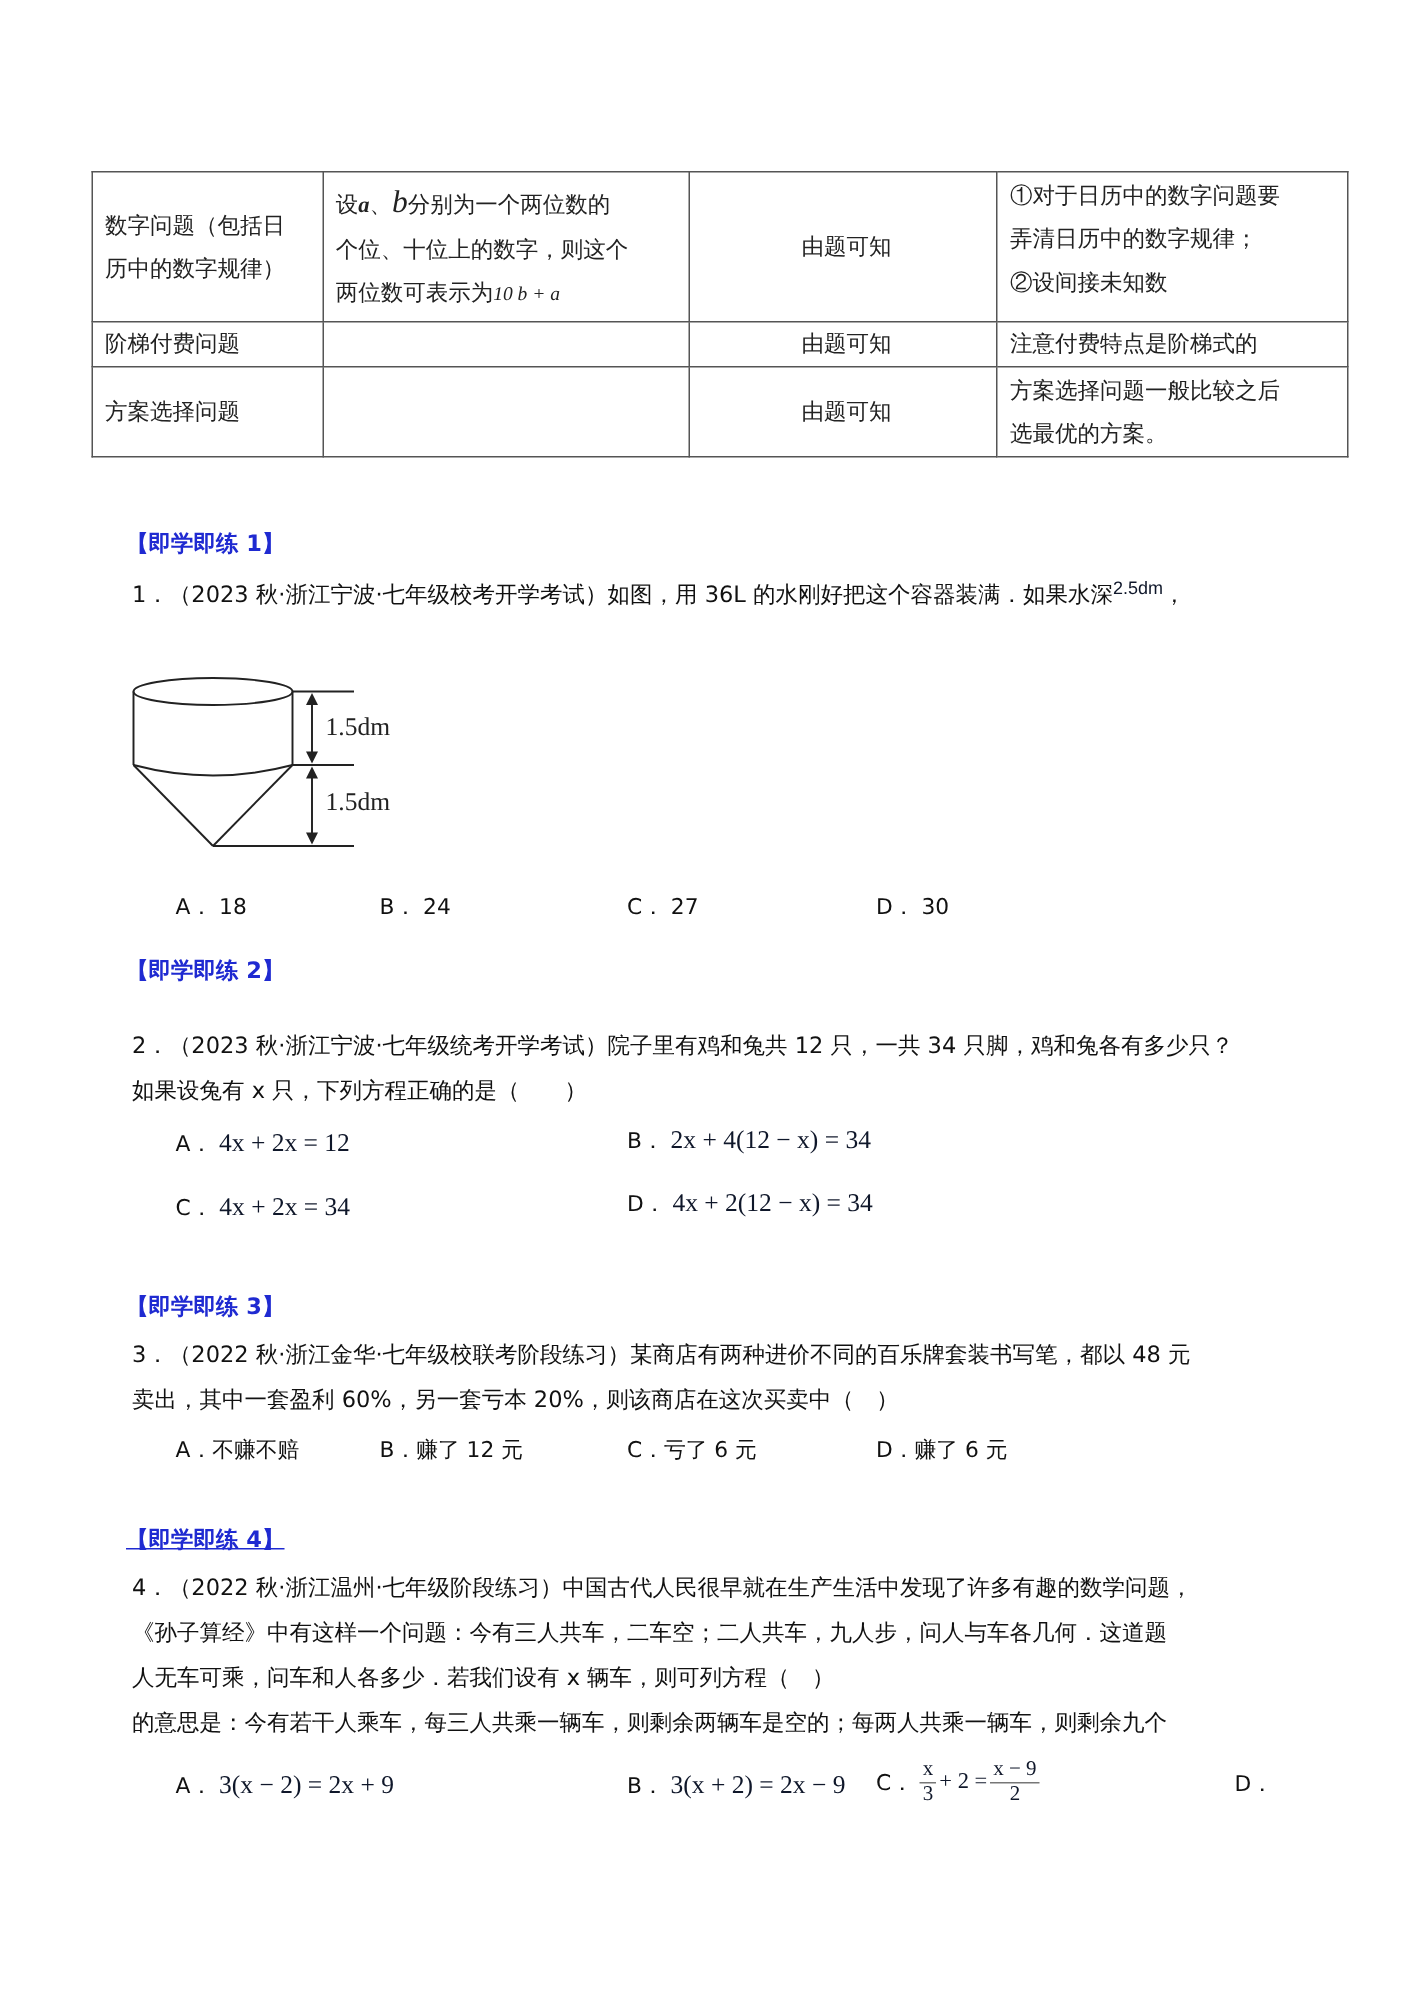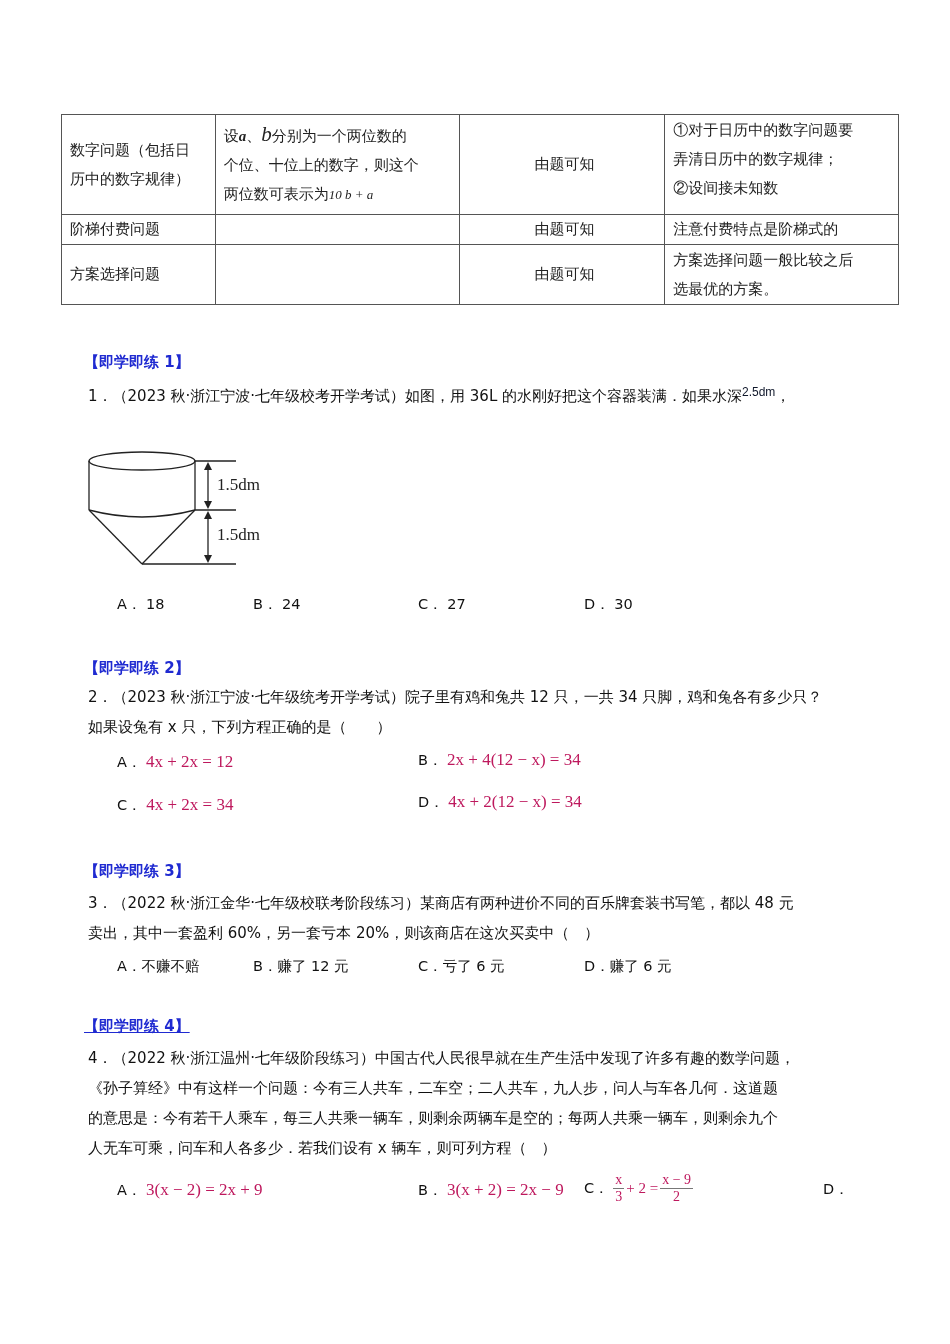--- a/index.html
+++ b/index.html
@@ -16,21 +16,21 @@
   }
   table.summary td {
     border: 1px solid #555; padding: 0 8px; vertical-align: middle; line-height: 29px;
   }
   table.summary td.center { text-align: center; padding-left: 13px; }
   .math { font-family: "Liberation Serif", "DejaVu Serif", serif; font-style: italic; }
   .mathbig { font-family: "Liberation Serif", serif; font-style: italic; font-size: 21px; }
   .heading { color: #1f2ad1; font-weight: bold; font-size: 15px; }
   .qtext { font-size: 15px; line-height: 30px; }
   .opt { font-size: 14.5px; }
-  .eq { font-family: "Liberation Serif", "DejaVu Serif", serif; color: #be185d; font-size: 17px; }
+  .eq { font-family: "Liberation Serif", "DejaVu Serif", serif; color: #0f172a; font-size: 17px; }
   .frac { display: inline-flex; flex-direction: column; align-items: center; vertical-align: middle; font-size: 14px; line-height: 16px; }
   .frac .num { border-bottom: 1px solid #777; padding: 0 2px; }
   .unit { font-family: Liberation Sans, sans-serif; color: #0f172a; font-size: 12px; position: relative; top: -5px; }
 </style>
 </head>
 <body>
 
 <table class="summary">
   <colgroup>
     <col style="width:154px">
@@ -102,21 +102,21 @@
   </g>
   <text x="133" y="42" font-family="Liberation Serif, serif" font-size="17" fill="#222">1.5dm</text>
   <text x="133" y="92" font-family="Liberation Serif, serif" font-size="17" fill="#222">1.5dm</text>
 </svg>
 
 <div class="abs opt" style="left:117px; top:595px;"><span>A．</span> <span>18</span></div>
 <div class="abs opt" style="left:253px; top:595px;"><span>B．</span> <span>24</span></div>
 <div class="abs opt" style="left:418px; top:595px;"><span>C．</span> <span>27</span></div>
 <div class="abs opt" style="left:584px; top:595px;"><span>D．</span> <span>30</span></div>
 
-<div class="abs heading" style="left:84px; top:659px;">【即学即练 2】</div>
+<div class="abs heading" style="left:84px; top:638px;">【即学即练 2】</div>
 <div class="abs qtext" style="left:88px; top:682px;">
   <div>2．（2023 秋·浙江宁波·七年级统考开学考试）院子里有鸡和兔共 12 只，一共 34 只脚，鸡和兔各有多少只？</div>
   <div>如果设兔有 x 只，下列方程正确的是（　　）</div>
 </div>
 <div class="abs opt" style="left:117px; top:752px;"><span>A．</span> <span class="eq">4x + 2x = 12</span></div>
 <div class="abs opt" style="left:418px; top:750px;"><span>B．</span> <span class="eq">2x + 4(12 − x) = 34</span></div>
 <div class="abs opt" style="left:117px; top:795px;"><span>C．</span> <span class="eq">4x + 2x = 34</span></div>
 <div class="abs opt" style="left:418px; top:792px;"><span>D．</span> <span class="eq">4x + 2(12 − x) = 34</span></div>
 
 <div class="abs heading" style="left:84px; top:862px;">【即学即练 3】</div>
@@ -126,22 +126,22 @@
 </div>
 <div class="abs opt" style="left:117px; top:957px;"><span>A．</span><span>不赚不赔</span></div>
 <div class="abs opt" style="left:253px; top:957px;"><span>B．</span><span>赚了 12 元</span></div>
 <div class="abs opt" style="left:418px; top:957px;"><span>C．</span><span>亏了 6 元</span></div>
 <div class="abs opt" style="left:584px; top:957px;"><span>D．</span><span>赚了 6 元</span></div>
 
 <div class="abs heading" style="left:84px; top:1017px;text-decoration:underline;">【即学即练 4】</div>
 <div class="abs qtext" style="left:88px; top:1043px;">
   <div>4．（2022 秋·浙江温州·七年级阶段练习）中国古代人民很早就在生产生活中发现了许多有趣的数学问题，</div>
   <div>《孙子算经》中有这样一个问题：今有三人共车，二车空；二人共车，九人步，问人与车各几何．这道题</div>
+  <div>人无车可乘，问车和人各多少．若我们设有 x 辆车，则可列方程（　）</div>
   <div>的意思是：今有若干人乘车，每三人共乘一辆车，则剩余两辆车是空的；每两人共乘一辆车，则剩余九个</div>
-  <div>人无车可乘，问车和人各多少．若我们设有 x 辆车，则可列方程（　）</div>
 </div>
 <div class="abs opt" style="left:117px; top:1180px;"><span>A．</span> <span class="eq">3(x − 2) = 2x + 9</span></div>
 <div class="abs opt" style="left:418px; top:1180px;"><span>B．</span> <span class="eq">3(x + 2) = 2x − 9</span></div>
 <div class="abs opt" style="left:584px; top:1172px; display:flex; align-items:center;">
   <span>C．</span>&nbsp;
   <span class="eq" style="display:inline-flex; align-items:center; gap:2px;">
     <span class="frac">
         <span class="num">x</span>
         <span>3</span>
       </span>

